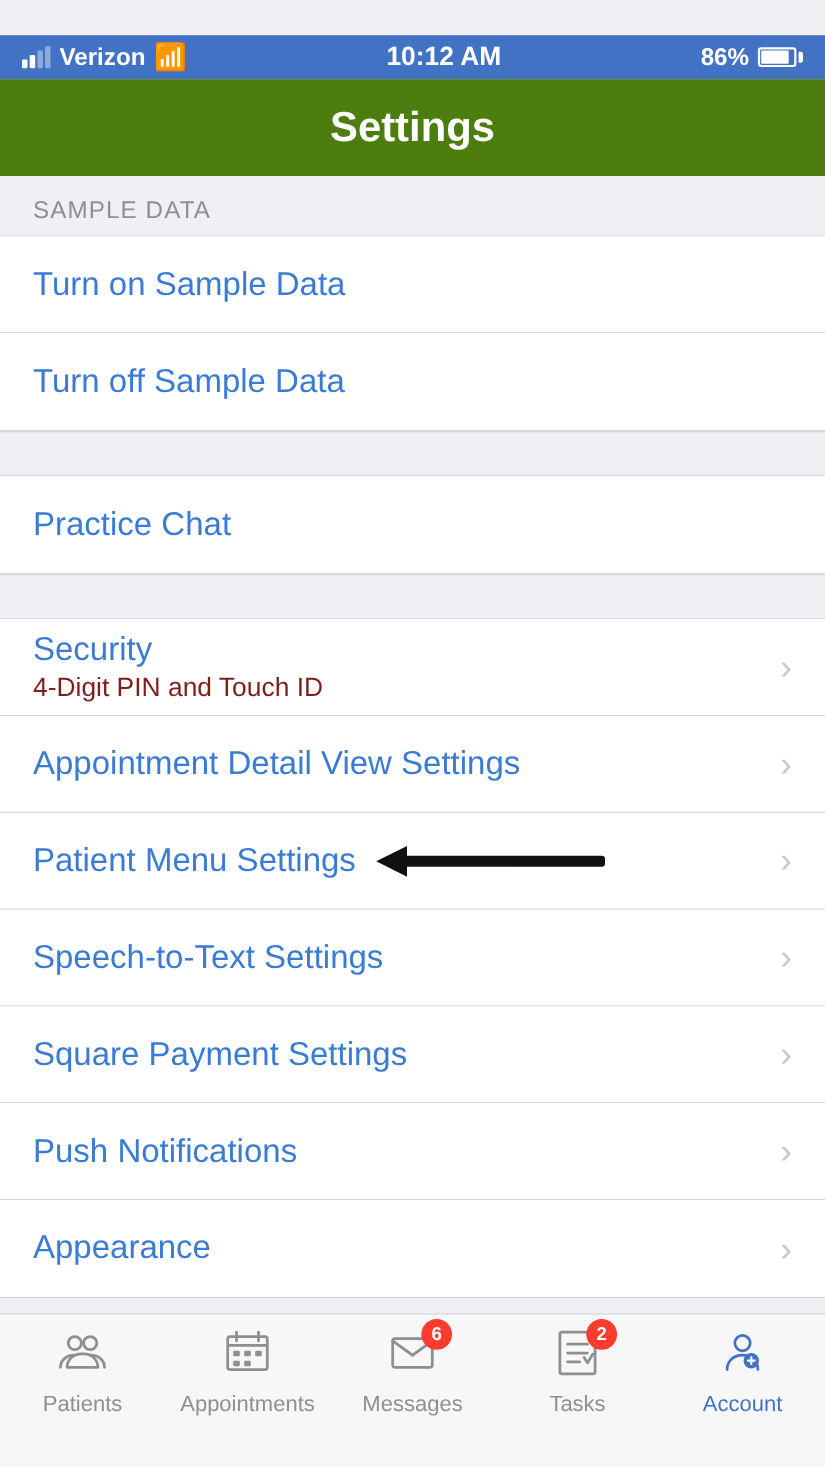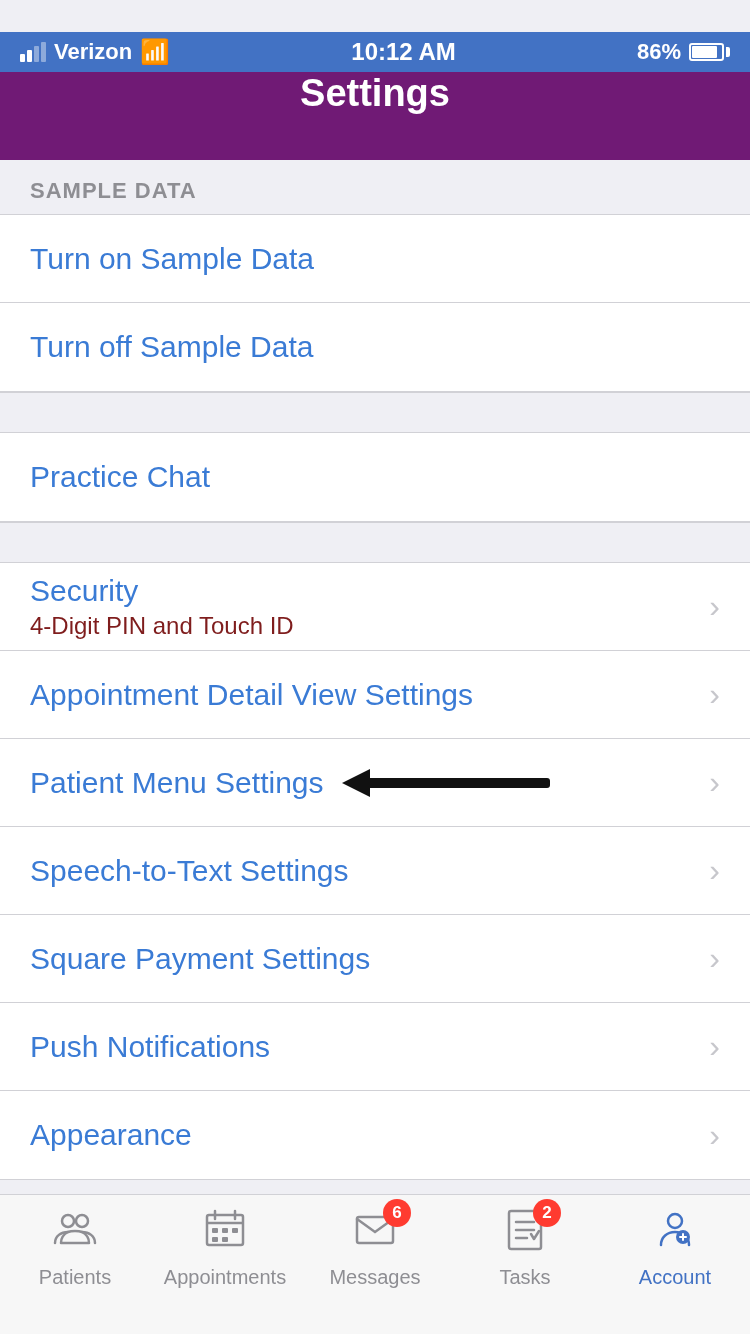--- a/index.html
+++ b/index.html
@@ -26,23 +26,24 @@
       font-size: 24px;
       font-weight: 600;
       margin-top: 32px;
     }
     .status-left { display: flex; align-items: center; gap: 8px; font-size: 22px; }
     .status-center { font-size: 24px; }
     .status-right { display: flex; align-items: center; gap: 8px; font-size: 22px; }
 
     
     .header {
-      background: #701a75;
+      background: #4d7c0f;
       height: 88px;
       display: flex;
+      align-items: center;
       justify-content: center;
     }
     .header-title {
       color: white;
       font-size: 38px;
       font-weight: 600;
     }
 
     
     .content {
@@ -50,21 +51,21 @@
       overflow-y: auto;
       background: #efeff4;
     }
 
     
     .section-header {
       background: #efeff4;
       padding: 18px 30px 10px;
       font-size: 22px;
       color: #8e8e93;
-      font-weight: 700;
+      font-weight: 400;
       letter-spacing: 1px;
       text-transform: uppercase;
     }
 
     
     .list-group {
       background: white;
       border-top: 1px solid #d1d1d6;
       border-bottom: 1px solid #d1d1d6;
     }

